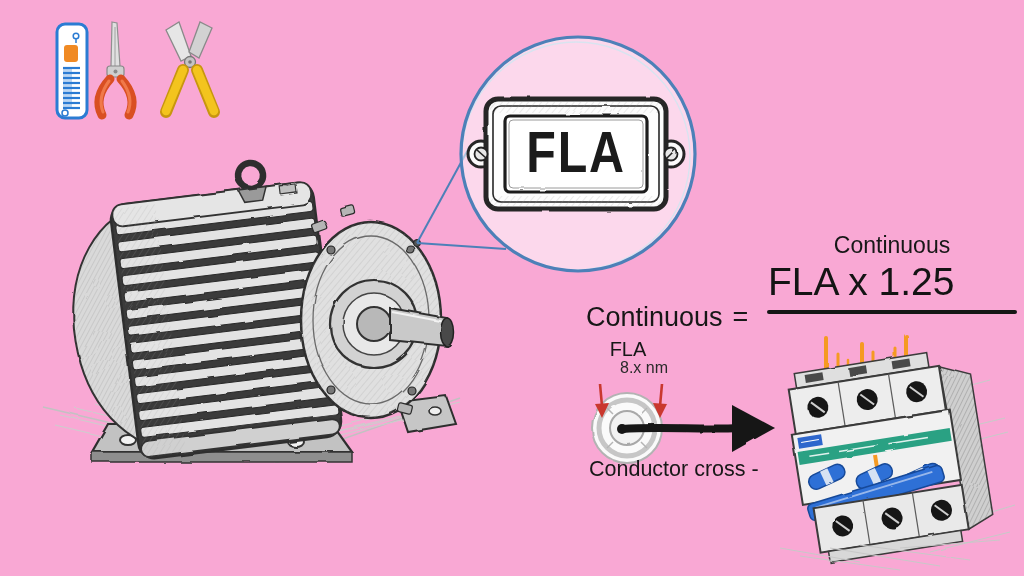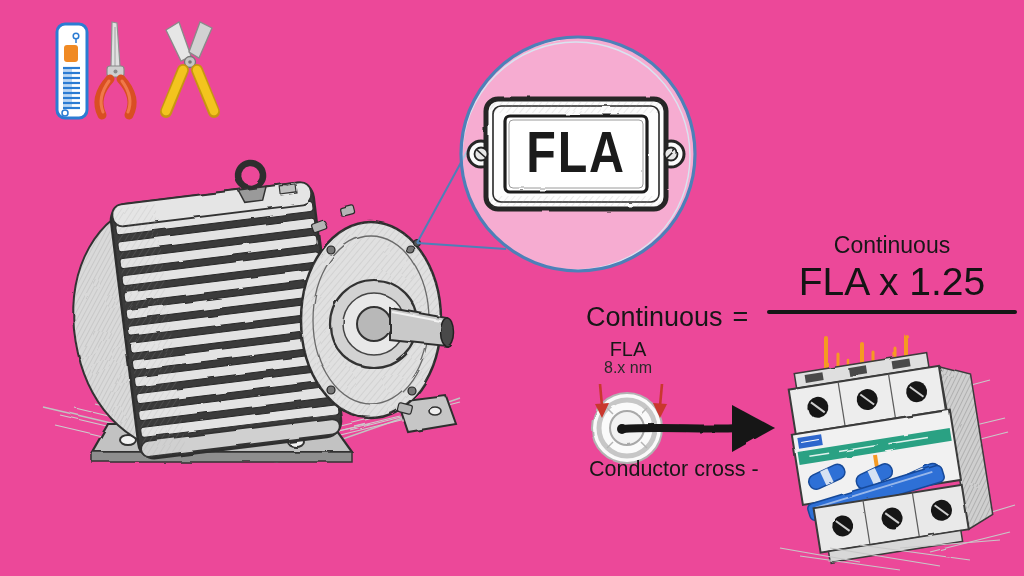--- a/index.html
+++ b/index.html
@@ -1,31 +1,31 @@
 <!DOCTYPE html>
 <html><head>
 <meta charset="utf-8">
 <style>
   * { margin:0; padding:0; box-sizing:border-box; }
   html,body { width:1024px; height:576px; }
   body { font-family:"Liberation Sans", sans-serif; }
-  .scene { position:relative; width:1024px; height:576px; background:#ec4899; overflow:hidden; }
+  .scene { position:relative; width:1024px; height:576px; background:#f9a8d4; overflow:hidden; }
   .scene svg.art { position:absolute; left:0; top:0; }
   .t { position:absolute; color:#171717; white-space:nowrap; }
   .nameplate-fla { left:504px; top:112px; width:144px; height:80px;
     display:flex; align-items:center; justify-content:center;
     font-size:57px; font-weight:700; letter-spacing:2px; transform:scaleX(.85); color:#1b1b1b; }
   .formula-above { left:768px; top:232px; width:248px; text-align:center; font-size:23px; }
   .formula-lhs   { left:586px; top:270px; font-size:27px;margin-top:32px; }
   .formula-lhs .eq { margin-left:10px; }
-  .formula-rhs   { left:768px; top:260px; width:248px; text-align:center; font-size:39px; color:#141414; }
+  .formula-rhs   { left:768px; top:260px; width:248px; font-size:39px; color:#141414; }
   .formula-underline { position:absolute; left:767px; top:310px; width:250px; height:4px;
     background:#161616; border-radius:2px; }
   .cond-fla  { left:594px; top:338px; width:68px; text-align:center; font-size:20px; }
-  .cond-size { left:588px; top:359px; width:80px; text-align:center; font-size:16px; color:#2a2a2a; }
+  .cond-size { left:588px; top:359px; width:80px; text-align:right; font-size:16px; color:#2a2a2a; }
   .cond-caption { left:589px; top:458px; font-size:21.5px; line-height:23px; }
 </style>
 </head>
 <body>
 
 <div class="scene">
 
 <svg class="art" width="1024" height="576" viewBox="0 0 1024 576">
   <defs>
     <pattern id="hatchL" width="5" height="5" patternUnits="userSpaceOnUse" patternTransform="rotate(40)">

